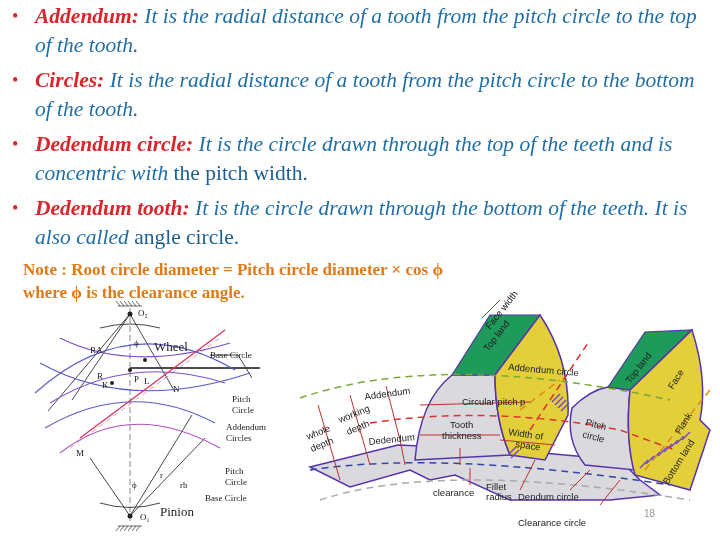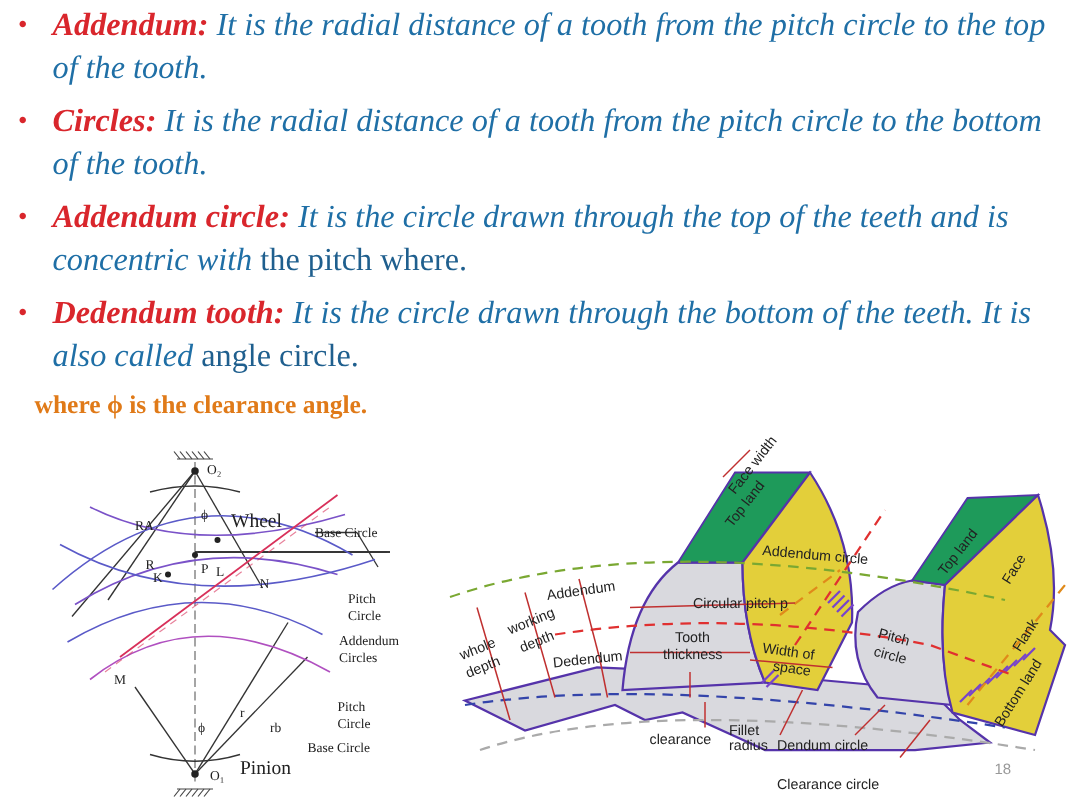--- a/index.html
+++ b/index.html
@@ -8,45 +8,46 @@
   .bullet{position:relative;padding-left:25px;font-size:21.5px;line-height:29px;color:#1f6fa6;font-style:italic;margin-bottom:6px;}
   .bullet .dot{position:absolute;left:2px;top:0;color:#d9262c;font-style:normal;font-size:18px;}
   .bullet .term{color:#d9262c;font-weight:bold;margin-top:20px;}
   .bullet .plain{font-style:normal;color:#1f5f8e;}
   .note{position:absolute;left:23px;top:258px;font-size:17px;line-height:23px;font-weight:bold;color:#e07a18;}
   .left-diagram{position:absolute;left:20px;top:298px;width:280px;height:241px;}
   .right-diagram{position:absolute;left:290px;top:290px;width:430px;height:249px;}
   .lbl{font-family:"Liberation Serif",serif;font-size:9px;fill:#222;}
   .lblb{font-family:"Liberation Serif",serif;font-size:13px;fill:#222;}
   .sl{font-family:"Liberation Sans",sans-serif;font-size:9.5px;fill:#222;}
-  .page-num{position:absolute;left:663px;top:508px;font-family:"Liberation Sans",sans-serif;font-size:10px;color:#999;}
+  .page-num{position:absolute;left:644px;top:508px;font-family:"Liberation Sans",sans-serif;font-size:10px;color:#999;}
 </style>
 </head>
 <body>
 
 <div class="bullets">
   <div class="bullet" style="top:2px;">
     <span class="dot">•</span>
     <span class="term">Addendum:</span><span> It is the radial distance of a tooth from the pitch circle to the top of the tooth.</span>
   </div>
   <div class="bullet" style="top:2px;">
     <span class="dot">•</span>
     <span class="term">Circles:</span><span> It is the radial distance of a tooth from the pitch circle to the bottom of the tooth.</span>
   </div>
   <div class="bullet" style="top:2px;">
     <span class="dot">•</span>
-    <span class="term">Addendum circle:</span><span> It is the circle drawn through the top of the teeth and is concentric with </span><span class="plain">the pitch where.</span>
+    <span class="term">Dedendum circle:</span><span> It is the circle drawn through the top of the teeth and is concentric with </span><span class="plain">the pitch width.</span>
   </div>
   <div class="bullet" style="top:2px;">
     <span class="dot">•</span>
     <span class="term">Dedendum tooth:</span><span> It is the circle drawn through the bottom of the teeth. It is also called </span><span class="plain">angle circle.</span>
   </div>
 </div>
 
 <div class="note">
+  <div>Note : Root circle diameter = Pitch circle diameter × cos ϕ</div>
   <div>where ϕ is the clearance angle.</div>
 </div>
 
 <svg class="left-diagram" viewBox="0 0 280 241">
 
   <g stroke="#444" stroke-width="0.8">
     <line x1="98" y1="8" x2="122" y2="8"></line>
     <line x1="100" y1="8" x2="96" y2="3"></line>
       <line x1="104" y1="8" x2="100" y2="3"></line>
       <line x1="108" y1="8" x2="104" y2="3"></line>

